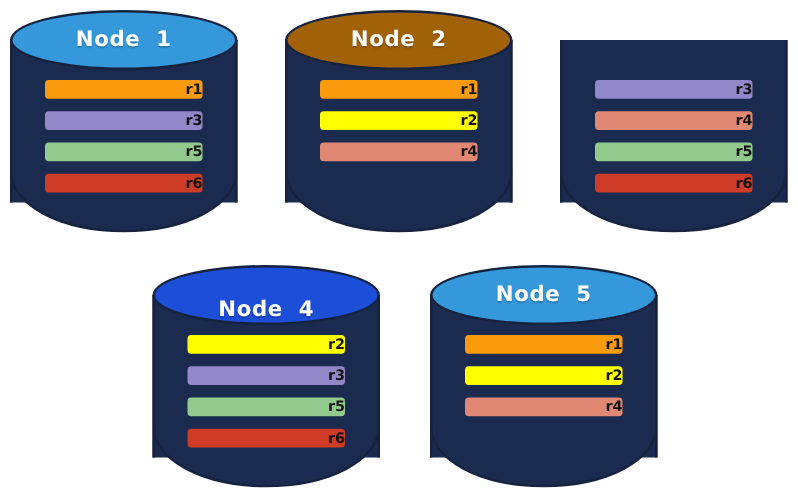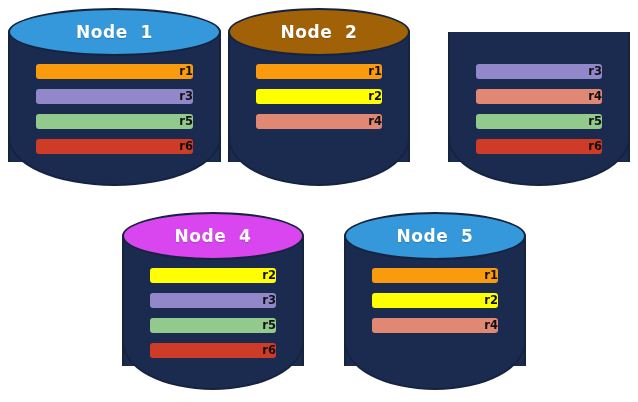--- a/index.html
+++ b/index.html
@@ -103,21 +103,21 @@
     font-weight: bold;
     color: #111111;
     line-height: 1;
     user-select: none;
   }
 </style>
 </head>
 <body>
 
 <div id="diagram" style="background: rgb(255, 255, 255);">
-    <div class="node" style="left: 8px; top: 8px; width: 213px; height: 178px;">
+    <div class="node" style="left: 8px; top: 8px; width: 182px; height: 178px;">
       <div class="cyl-body" style="height: 130px; background: rgb(27, 43, 80);"></div>
       <div class="cyl-bottom" style="top: 130px; background: rgb(27, 43, 80);"></div>
       <div class="cyl-top" style="background: rgb(52, 152, 219);">
         <span class="node-label" style="color: rgb(255, 255, 255);">Node  1</span>
       </div>
       <div class="shards" style="padding-left: 28px; padding-right: 28px; top: 56px;">
         <div class="shard" style="background: rgb(249, 155, 12);">
           <span class="shard-label">r1</span>
         </div>
         <div class="shard" style="background: rgb(145, 135, 201);">
@@ -163,21 +163,21 @@
           <span class="shard-label">r5</span>
         </div>
         <div class="shard" style="background: rgb(206, 59, 38);">
           <span class="shard-label">r6</span>
         </div>
       </div>
     </div>
     <div class="node" style="left: 122px; top: 212px; width: 182px; height: 178px;">
       <div class="cyl-body" style="height: 130px; background: rgb(27, 43, 80);"></div>
       <div class="cyl-bottom" style="top: 130px; background: rgb(27, 43, 80);"></div>
-      <div class="cyl-top" style="background: #d946ef;">
+      <div class="cyl-top" style="background: #1d4ed8; align-items: flex-end;">
         <span class="node-label" style="color: rgb(255, 255, 255);">Node  4</span>
       </div>
       <div class="shards" style="padding-left: 28px; padding-right: 28px; top: 56px;">
         <div class="shard" style="background: rgb(255, 255, 0);">
           <span class="shard-label">r2</span>
         </div>
         <div class="shard" style="background: rgb(145, 135, 201);">
           <span class="shard-label">r3</span>
         </div>
         <div class="shard" style="background: rgb(146, 201, 140);">

